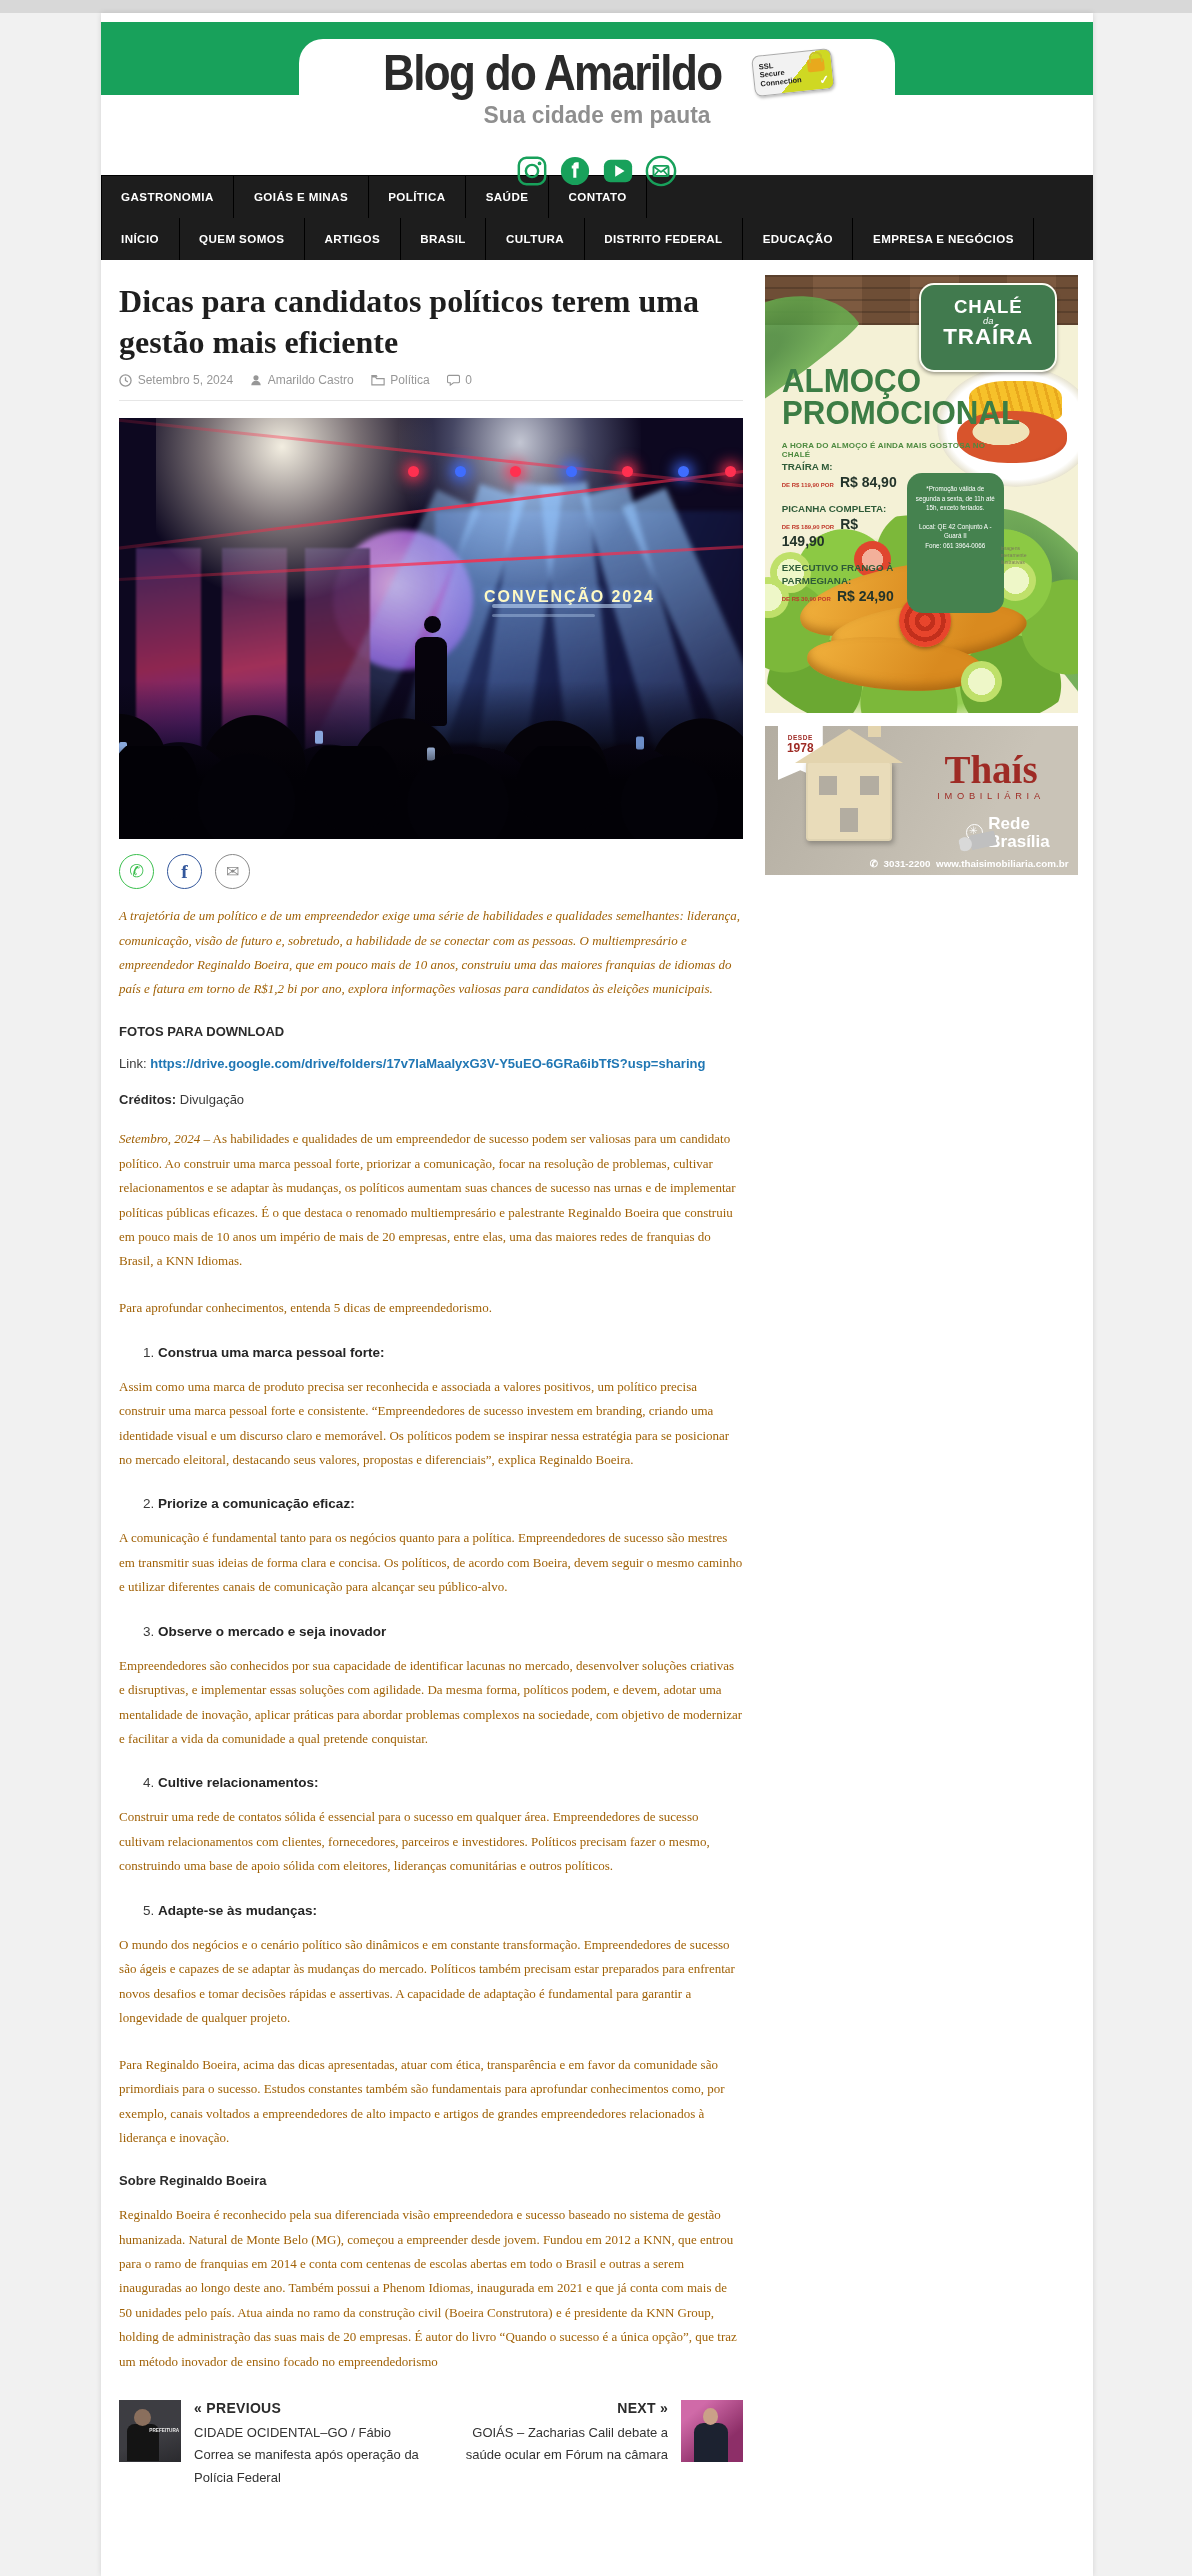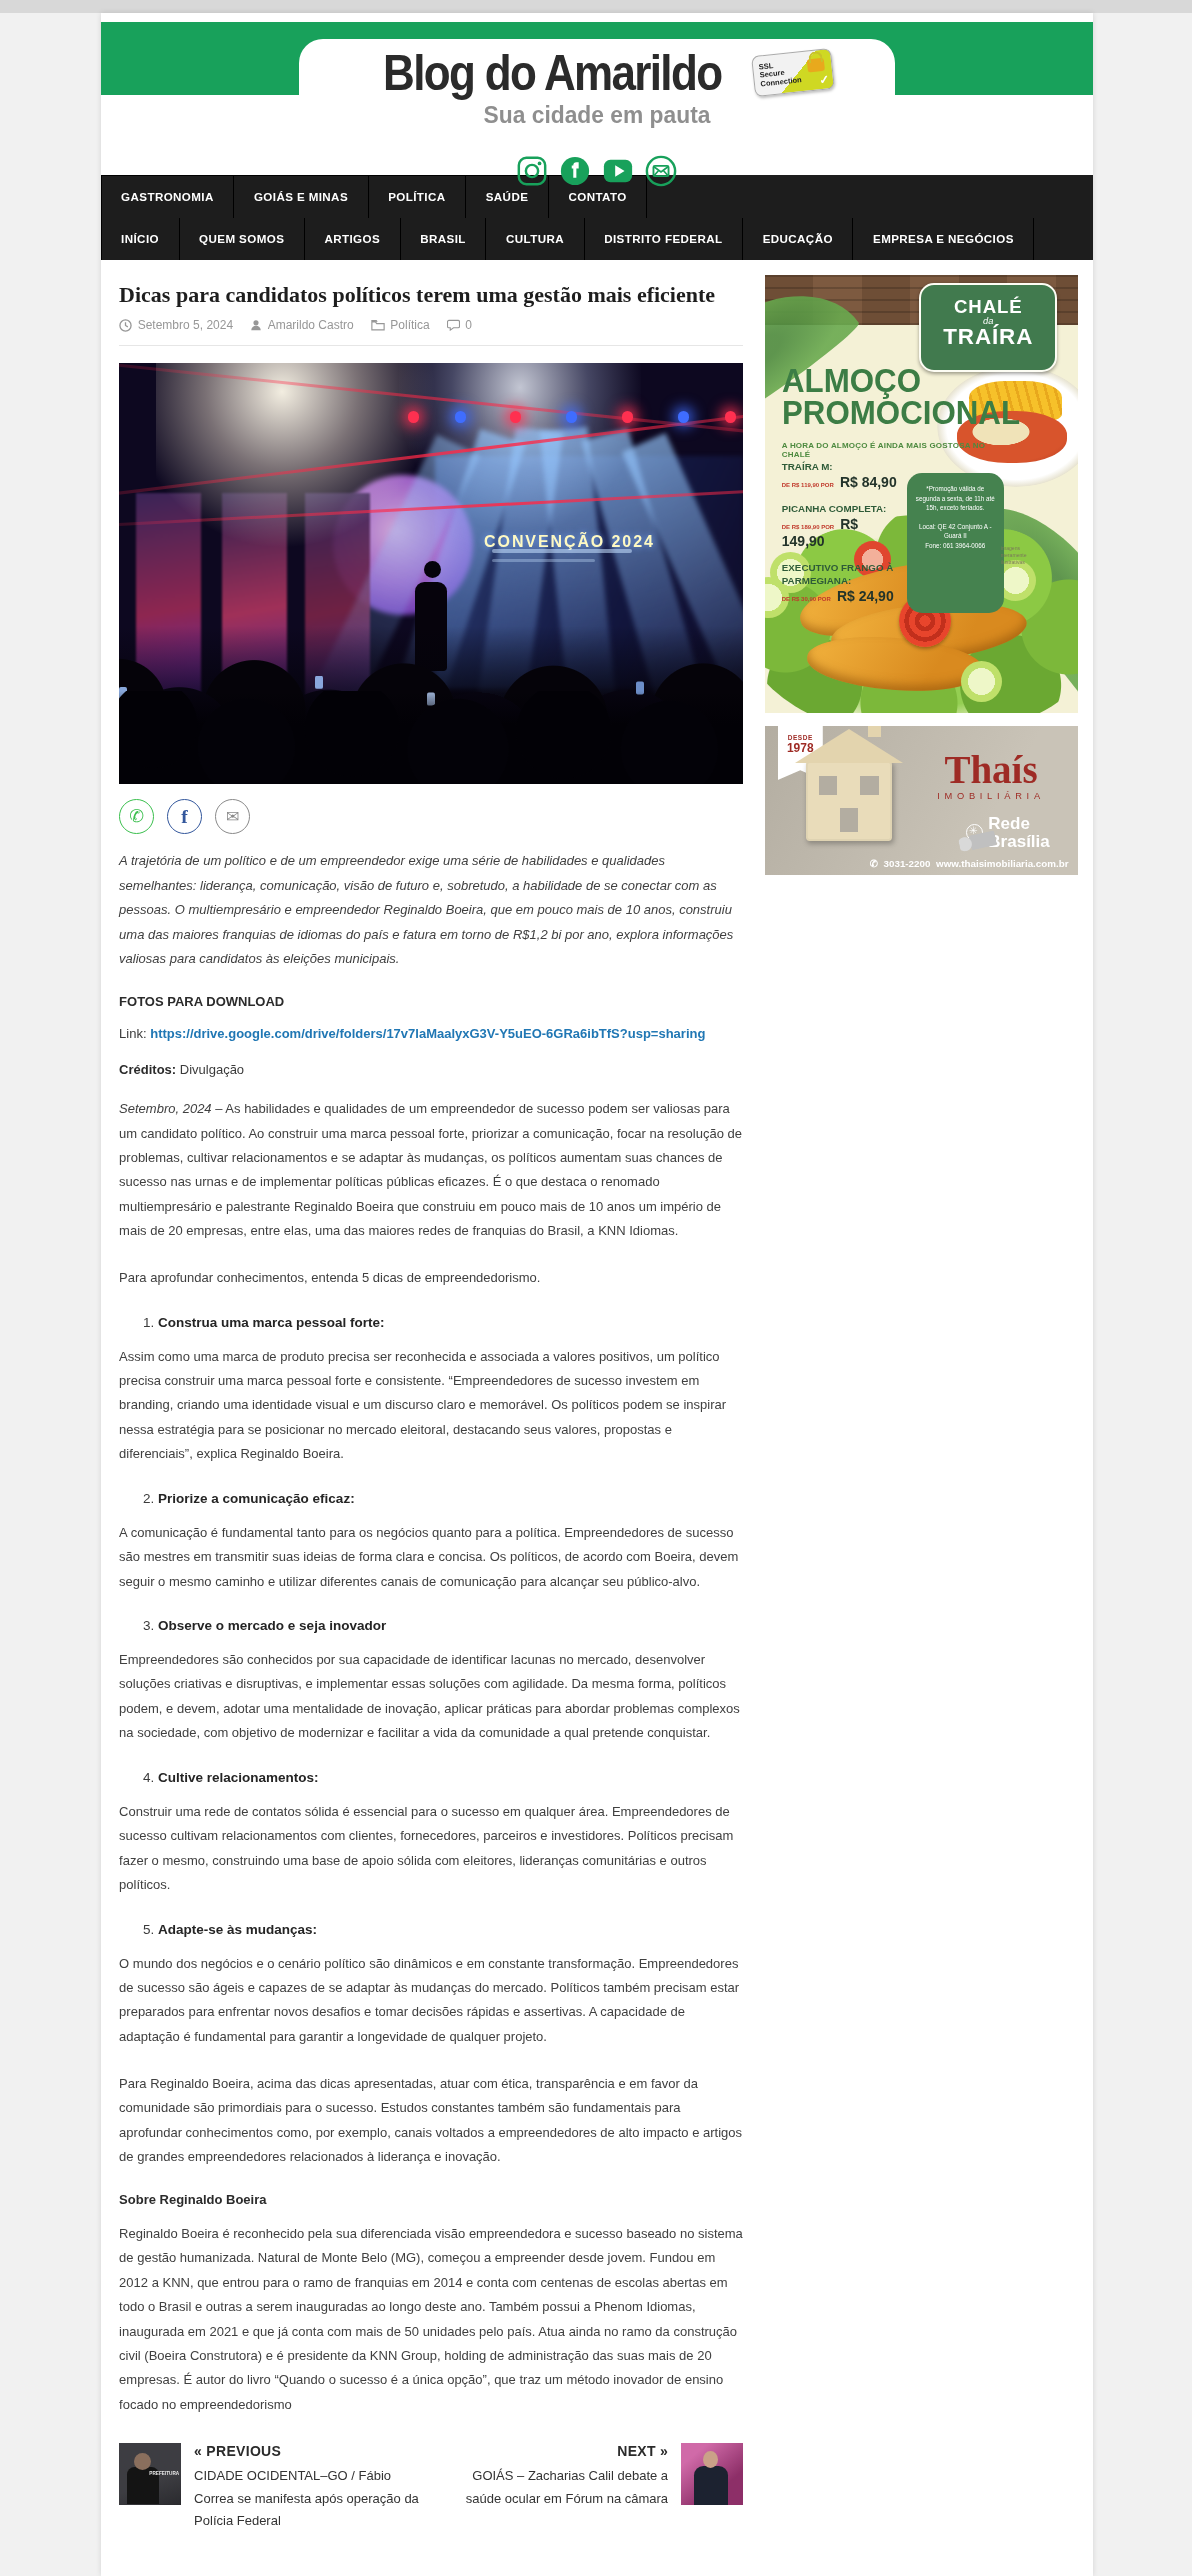--- a/index.html
+++ b/index.html
@@ -57,21 +57,21 @@
     transform-origin:left center;
   }
   .nav-item:last-child { border-right:0.9px solid #000; }
   .nav-row2 .nav-item { border-top:0.9px solid #000; }
   
   .content { display:flex; padding:15px 0 0 18.6px; }
   .main { width:641px; padding-right:17px; }
   .sidebar { width:313px; margin-left:4.7px; }
   
   h1.title {
-    font-family:"Liberation Serif", serif; font-size:22px; line-height:1.3;
+    font-family:"Liberation Serif", serif; font-size:32px; line-height:1.3;
     color:#1e1e1e; margin:5.6px 0 9.3px; font-weight:700;
   }
   .meta { display:flex; align-items:center; gap:17px; color:#979797; font-size:12px; margin-bottom:13px; }
   .meta-item { display:flex; align-items:center; gap:5.6px; }
   .divider { border-bottom:0.9px solid #e6e6e6; margin:0 0 17px; }
   
   .hero { position:relative; width:624px; height:421px; background:#0d0820; overflow:hidden; }
   .hx { position:absolute; }
   .hero-glow-tl { top:-56px; left:37px; width:280px; height:242px;
     background:radial-gradient(ellipse at 45% 35%, rgba(255,250,235,.95) 0%, rgba(255,240,220,.45) 35%, transparent 70%); }
@@ -132,21 +132,21 @@
   }
   .phones { bottom:84px; left:0; width:7.5px; height:13px; background:#9fc4ff; border-radius:1.9px;
     box-shadow:308px 5.6px 0 #bcd6ff, 112px 28px 0 #8fb4f0, 447px 20.5px 0 #a9c8ff, 517px -5.6px 0 #7ea6e8, 196px -11.2px 0 #9cc0fa; opacity:.85; }
   
   .share-row { display:flex; gap:13px; margin:15px 0 5.6px; }
   .share-btn { width:35px; height:35px; border-radius:50%; display:flex; align-items:center; justify-content:center; cursor:pointer; background:#fff; }
   .share-wa { border:1.9px solid #3bbf4e; color:#3bbf4e; font-size:17.7px; }
   .share-fb { border:1.9px solid #33579c; color:#33579c; font-family:"Liberation Serif",serif; font-size:19.6px; font-weight:700; }
   .share-em { border:1.9px solid #8a8a8a; color:#8a8a8a; font-size:16px; }
   
-  .para { font-size:13px; line-height:1.88; margin:15px 0 22.4px; color:#404040; }
+  .para { font-size:13px; line-height:1.88; margin:15px 0 22.4px; color:#a16207;font-family:Liberation Serif, serif; }
   .italic { font-style:italic; }
   .bold-head { font-weight:700; color:#2b2b2b; font-size:13px; margin:22.4px 0 7.5px; }
   .link-line { font-size:13px; margin:17px 0 20.5px; }
   .link-url { color:#2077b4; font-weight:700; text-decoration:none; cursor:pointer; }
   .lead-italic { font-style:italic; }
   .tip-head { margin:24px 0 9.3px 24px; font-size:13.5px; }
   .tip-num { color:#3b3b3b; margin-right:3.7px; }
   .tip-title { font-weight:700; color:#252525; }
   
   .post-nav { display:flex; margin-top:26px; gap:13px; }

